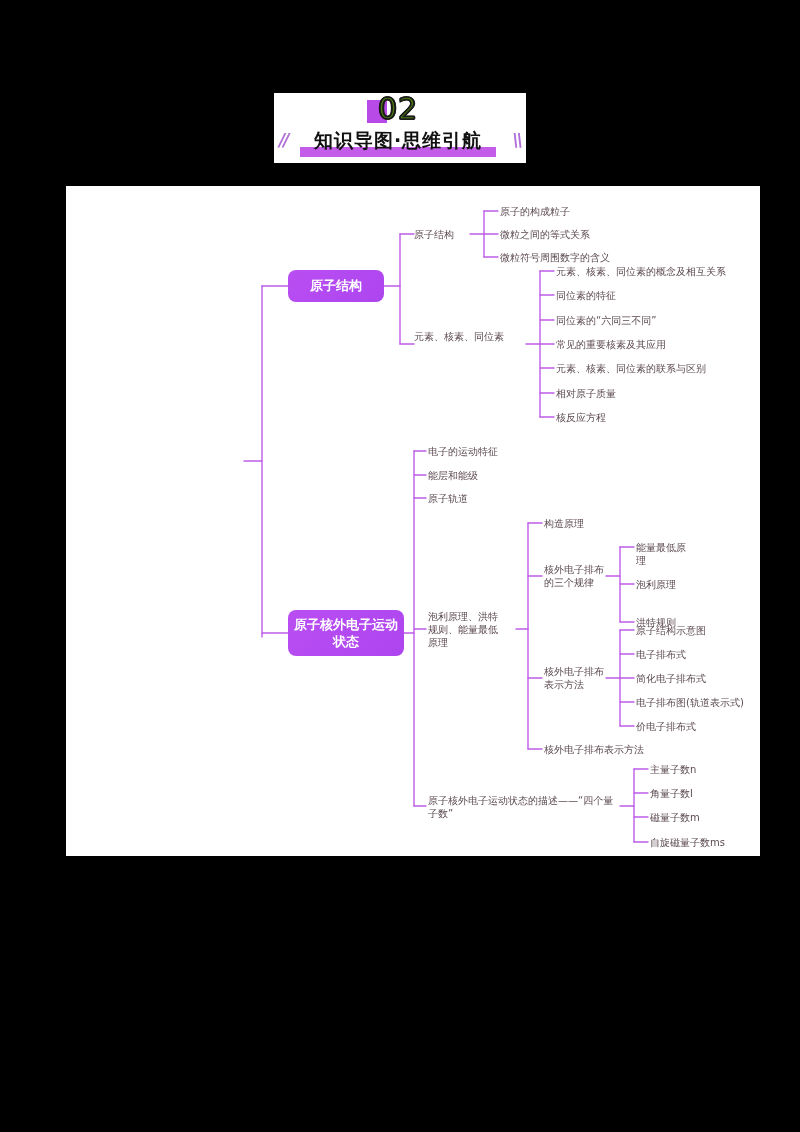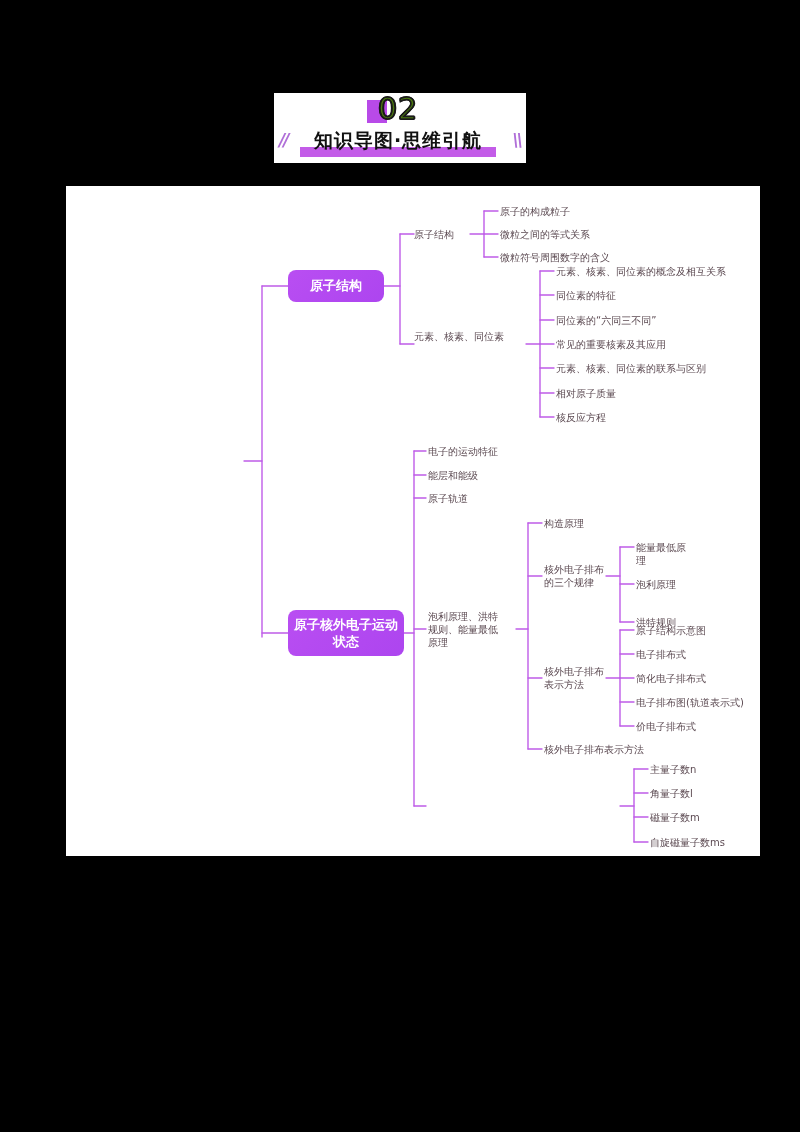--- a/index.html
+++ b/index.html
@@ -287,19 +287,20 @@
   <div class="leaf wrap" style="left:478px; top:479px; width:62px;">核外电子排布表示方法</div>
 
   <div class="leaf" style="left:570px; top:438px;">原子结构示意图</div>
   <div class="leaf" style="left:570px; top:462px;">电子排布式</div>
   <div class="leaf" style="left:570px; top:486px;">简化电子排布式</div>
   <div class="leaf" style="left:570px; top:510px;">电子排布图(轨道表示式)</div>
   <div class="leaf" style="left:570px; top:534px;">价电子排布式</div>
 
   <div class="leaf" style="left:478px; top:557px;">核外电子排布表示方法</div>
 
+  <div class="leaf wrap" style="left:362px; top:608px; width:190px;">原子核外电子运动状态的描述——“四个量子数”</div>
 
   <div class="leaf" style="left:584px; top:577px;">主量子数n</div>
   <div class="leaf" style="left:584px; top:601px;">角量子数l</div>
   <div class="leaf" style="left:584px; top:625px;">磁量子数m</div>
   <div class="leaf" style="left:584px; top:650px;">自旋磁量子数ms</div>
 
 </div>
 
 </body></html>

